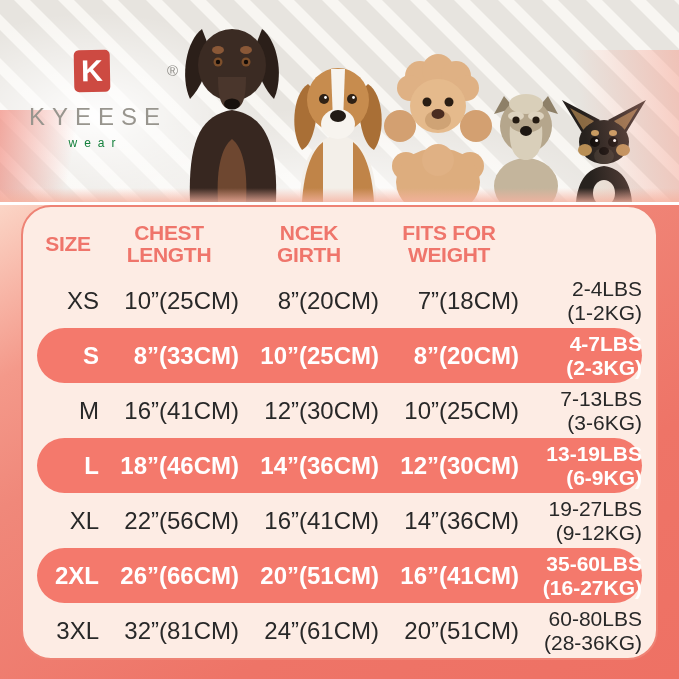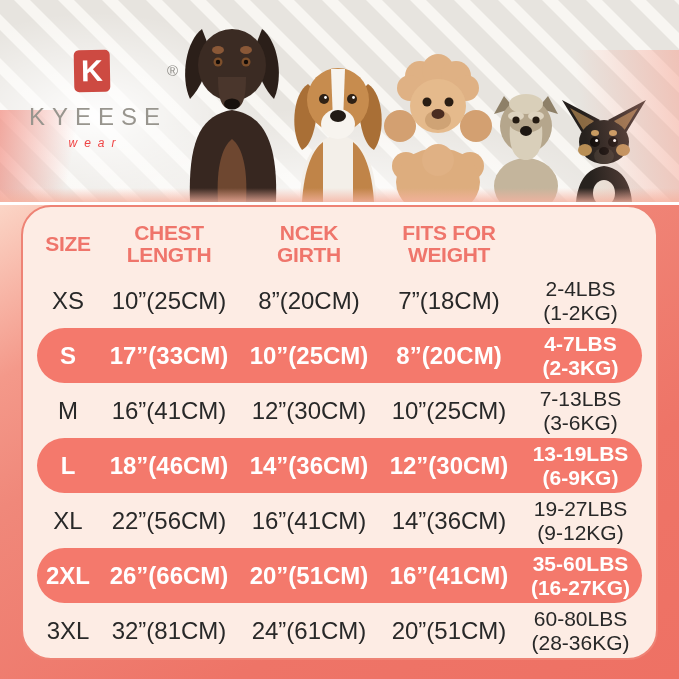--- a/index.html
+++ b/index.html
@@ -21,40 +21,40 @@
     background:linear-gradient(262deg, rgba(247,166,150,0.55), rgba(247,166,150,0) 70%); }
   .tint-bottom { left:0; right:0; bottom:0; height:14px;
     background:linear-gradient(to top, rgba(246,178,160,0.8), rgba(246,178,160,0)); }
 
   .logo { position:absolute; left:22px; top:50px; width:140px; text-align:center; }
   .k-badge { position:relative; width:36px; height:42px; background:#cd4a42; margin:0 auto;
     display:flex; align-items:center; justify-content:center; border-radius:5px; transform:rotate(-1deg); }
   .k-badge span { color:#fff; font-size:30px; font-weight:700; line-height:1; }
   .reg { position:absolute; right:-16px; top:12px; font-size:15px; color:#8f8d88; }
   .brand-name { margin-top:11px; font-size:24px; letter-spacing:7px; padding-left:7px; color:#98958e; font-weight:400; }
-  .brand-tagline { margin-top:5px; font-size:12px; letter-spacing:7px; padding-left:7px; color:#ef4444;font-style:italic; }
+  .brand-tagline { margin-top:5px; font-size:12px; letter-spacing:7px; padding-left:7px; color:#15803d; }
 
   .dog { position:absolute; bottom:0; }
   .dog-doberman  { left:160px; }
   .dog-beagle    { left:282px; }
   .dog-poodle    { left:378px; }
   .dog-schnauzer { left:484px; }
   .dog-chihuahua { left:554px; }
 
   
   .frame { position:relative; width:679px; height:477px;
     background:linear-gradient(150deg, #fbd5c6 0%, #f4998a 20%, #f0887a 35%, #ee7467 70%, #ee7164 100%); }
   .panel { position:relative; margin:3px 21px 0; height:455px; background:#fdece4;
     border:2px solid #ee8375; border-radius:30px; overflow:hidden; }
 
   .thead, .trow { display:grid; grid-template-columns:62px 140px 140px 140px 1fr;
     align-items:center; margin:0 14px; text-align:center; }
   .thead { height:66px; padding-top:8px; color:#ef756b; font-weight:700; font-size:21px;
     line-height:1.05; white-space:pre-line; letter-spacing:-0.3px; }
-  .trow { height:55px; font-size:24px; color:#282828; }
+  .trow { height:55px; font-size:24px; color:#282828;text-align:right; }
   .trow .cell { white-space:pre-line; }
   .cell-weight { font-size:21px; line-height:1.12; font-weight:400; }
   .trow.hl { background:#f4796c; color:#ffffff; border-radius:30px; font-weight:700; }
   .trow.hl .cell-weight { font-weight:700; }
 </style>
 </head>
 <body>
 
 <div class="stage">
 
@@ -188,21 +188,21 @@
         <div class="cell">XS</div>
         <div class="cell">10”(25CM)</div>
         <div class="cell">8”(20CM)</div>
         <div class="cell">7”(18CM)</div>
         <div class="cell cell-weight">2-4LBS
 (1-2KG)</div>
       </div>
 
       <div class="trow hl">
         <div class="cell">S</div>
-        <div class="cell">17”(33CM)</div>
+        <div class="cell">8”(33CM)</div>
         <div class="cell">10”(25CM)</div>
         <div class="cell">8”(20CM)</div>
         <div class="cell cell-weight">4-7LBS
 (2-3KG)</div>
       </div>
 
       <div class="trow">
         <div class="cell">M</div>
         <div class="cell">16”(41CM)</div>
         <div class="cell">12”(30CM)</div>

